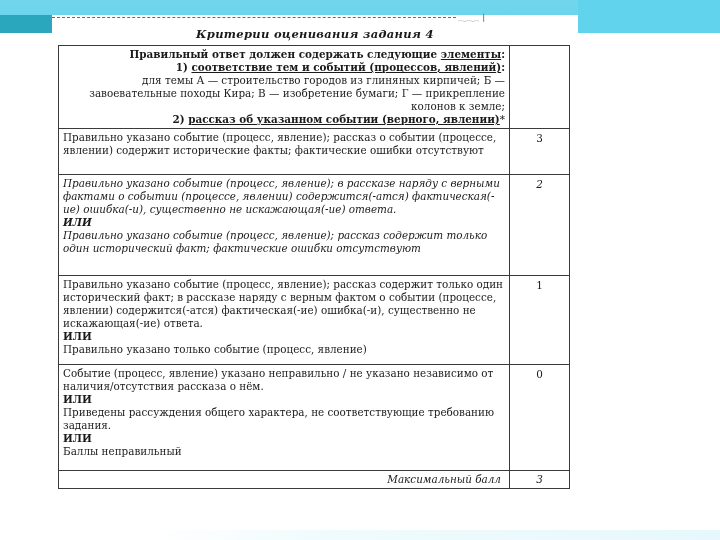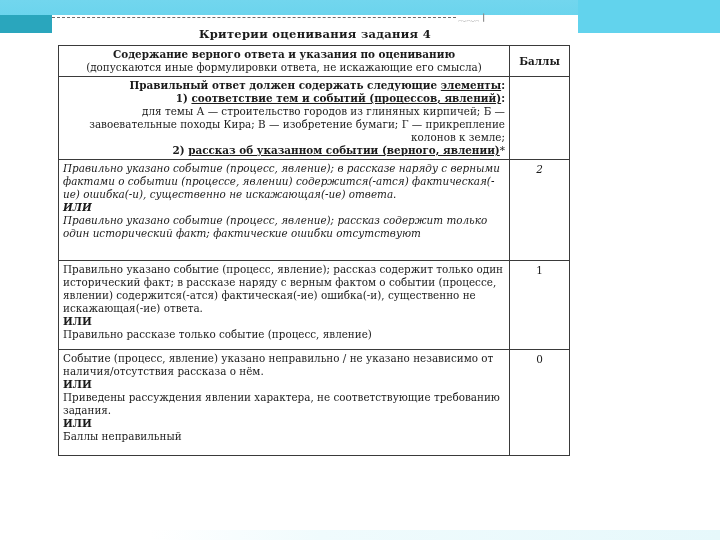--- a/index.html
+++ b/index.html
@@ -32,21 +32,21 @@
   .cut-line {
     position:absolute; left:0; top:2px; width:404px; height:2px;
     border-top:1px dashed #6a6a6a;
   }
   .cut-marks {
     position:absolute; left:406px; top:0; width:70px; height:6px;
     font-size:7px; color:#8a8a8a; white-space:nowrap; line-height:6px;
   }
   .title {
     position:absolute; left:0; top:12px; width:526px; text-align:center;
-    font-weight:bold; font-size:11.5px; letter-spacing:0.3px;
+    font-style:italic; font-weight:bold; font-size:11.5px; letter-spacing:0.3px;
   }
   table.crit {
     position:absolute; left:6px; top:30px; width:511px;
     border-collapse:collapse; table-layout:fixed;
     font-size:10.4px; line-height:13px;
   }
   table.crit td {
     border:1px solid #3a3a3a; vertical-align:top; padding:2px 4px;
   }
   table.crit col.c1 { width:451px; }
@@ -80,69 +80,72 @@
 
   <div class="title">Критерии оценивания задания 4</div>
 
   <table class="crit">
     <colgroup>
         <col class="c1">
         <col class="c2">
       </colgroup>
 
     <tbody>
-        <tr>
-      <td class="hdr-main">
-        <span class="b">Содержание верного ответа и указания по оцениванию</span>
-        <span class="line">(допускаются иные формулировки ответа, не искажающие его смысла)</span>
-      </td>
-      <td class="hdr-score">Баллы</td>
-    </tr>
 
     <tr class="r-elements">
       <td>
         <span class="line">
           <span class="b">Правильный ответ должен содержать следующие </span><span class="b u">элементы</span><span class="b">:</span>
         </span>
         <span class="line">
           <span class="b">1) </span><span class="b u">соответствие тем и событий (процессов, явлений)</span><span class="b">:</span>
         </span>
         <span class="line">для темы А — строительство городов из глиняных кирпичей; Б — завоевательные походы Кира; В — изобретение бумаги; Г — прикрепление колонов к земле;</span>
         <span class="line">
           <span class="b">2) </span><span class="b u">рассказ об указанном событии (верного, явлении)</span><span>*</span>
         </span>
       </td>
       <td></td>
     </tr>
 
+    <tr class="r-3">
+      <td>
+        <span class="line">Правильно указано событие (процесс, явление); рассказ о событии (процессе, явлении) содержит исторические факты; фактические ошибки отсутствуют</span>
+      </td>
+      <td class="score">3</td>
+    </tr>
 
     <tr class="r-2">
       <td>
         <span class="line">Правильно указано событие (процесс, явление); в рассказе наряду с верными фактами о событии (процессе, явлении) содержится(-атся) фактическая(-ие) ошибка(-и), существенно не искажающая(-ие) ответа.</span>
         <span class="line b">ИЛИ</span>
         <span class="line">Правильно указано событие (процесс, явление); рассказ содержит только один исторический факт; фактические ошибки отсутствуют</span>
       </td>
       <td class="score">2</td>
     </tr>
 
     <tr class="r-1">
       <td>
         <span class="line">Правильно указано событие (процесс, явление); рассказ содержит только один исторический факт; в рассказе наряду с верным фактом о событии (процессе, явлении) содержится(-атся) фактическая(-ие) ошибка(-и), существенно не искажающая(-ие) ответа.</span>
         <span class="line b">ИЛИ</span>
-        <span class="line">Правильно рассказе только событие (процесс, явление)</span>
+        <span class="line">Правильно указано только событие (процесс, явление)</span>
       </td>
       <td class="score">1</td>
     </tr>
 
     <tr class="r-0">
       <td>
         <span class="line">Событие (процесс, явление) указано неправильно / не указано независимо от наличия/отсутствия рассказа о нём.</span>
         <span class="line b">ИЛИ</span>
-        <span class="line">Приведены рассуждения явлении характера, не соответствующие требованию задания.</span>
+        <span class="line">Приведены рассуждения общего характера, не соответствующие требованию задания.</span>
         <span class="line b">ИЛИ</span>
         <span class="line">Баллы неправильный</span>
       </td>
       <td class="score">0</td>
     </tr>
 
+    <tr>
+      <td class="total-label">Максимальный балл</td>
+      <td class="total-score">3</td>
+    </tr>
   </tbody>
     </table>
 </div>
 
 </body></html>

